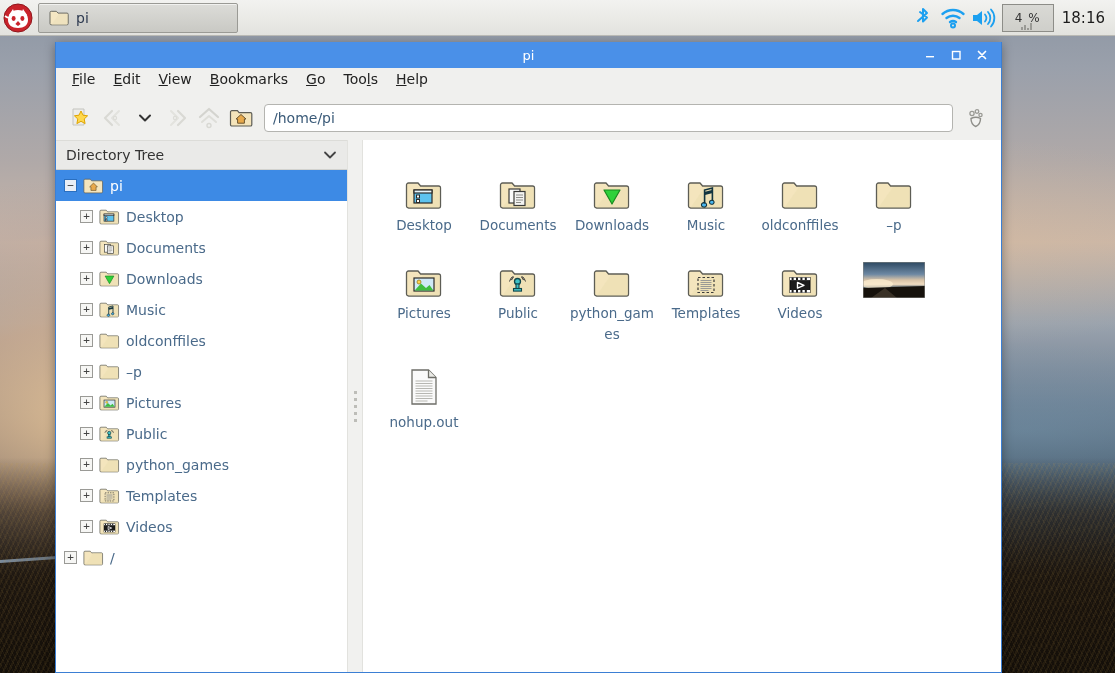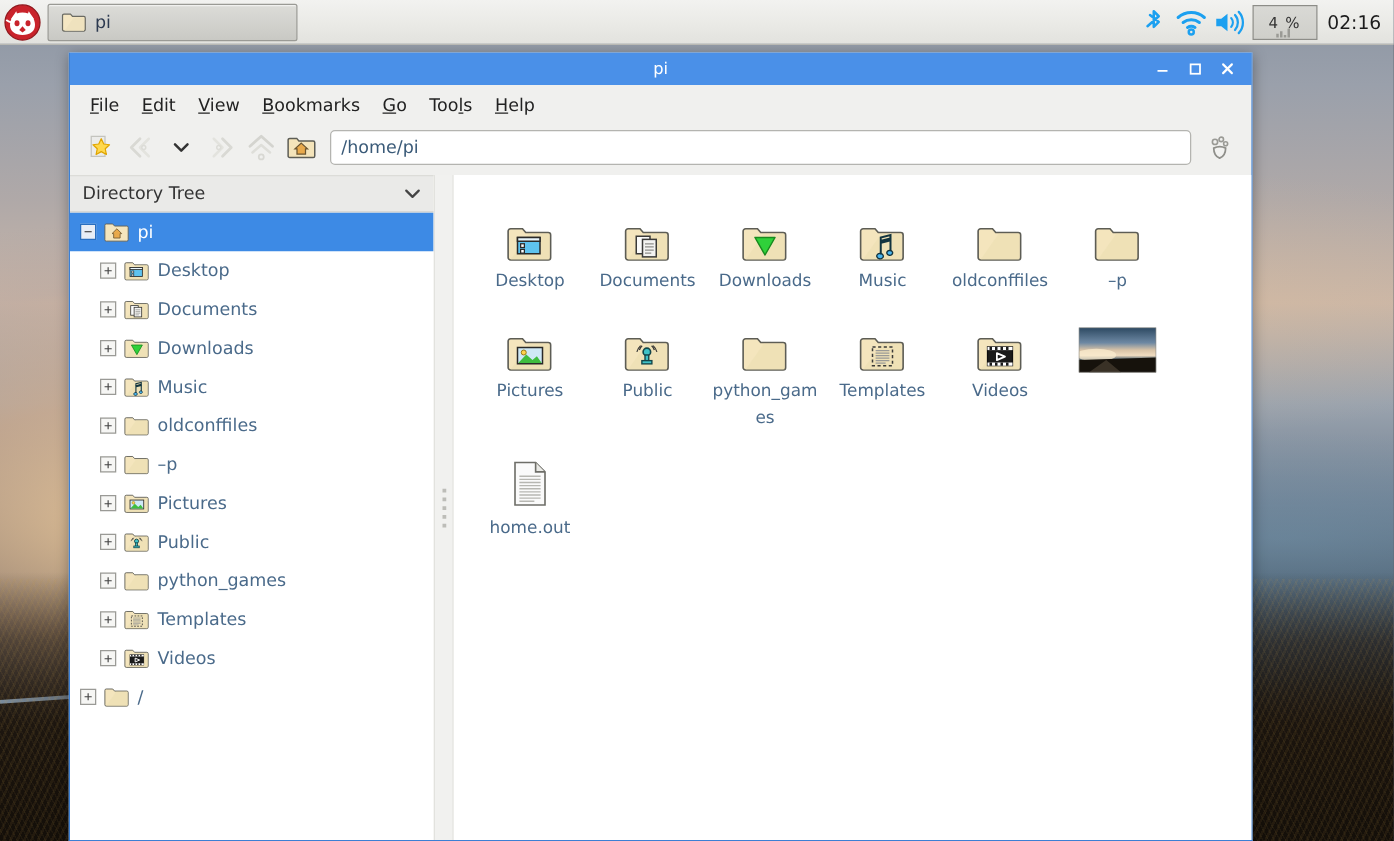--- a/index.html
+++ b/index.html
@@ -105,21 +105,21 @@
     position:absolute; left:0; right:0; text-align:center;
     font-size:13px; color:#fff;
   }
   #titlebar .wbtns { margin-left:auto; display:flex; align-items:center; gap:0; z-index:2; padding-right:6px; }
   #titlebar .wbtn {
     width:26px; height:24px; display:flex; align-items:center; justify-content:center;
     color:#fff; font-size:14px; line-height:1;
   }
 
   #menubar {
-    height:28px; display:flex; align-items:flex-end; padding-left:8px; gap:2px;
+    height:28px; display:flex; align-items:flex-start; padding-left:8px; gap:2px;
     background:#f0f0ee; flex:0 0 auto;
   }
   .menu-item { padding:3px 8px; font-size:14px; color:#222; }
   .menu-item u { text-decoration:underline; }
 
   #toolbar {
     height:44px; display:flex; align-items:center; padding:0 10px; gap:2px;
     background:#f0f0ee; flex:0 0 auto;
   }
   .tb-btn { width:30px; height:30px; display:flex; align-items:center; justify-content:center; border-radius:3px; }
@@ -238,21 +238,21 @@
     </div>
     <div class="cpu-monitor">
       <span class="pct">4 %</span>
       <span class="bars">
         <i style="height:3px"></i>
           <i style="height:5px"></i>
           <i style="height:2px"></i>
           <i style="height:7px"></i>
       </span>
     </div>
-    <div class="clock">02:16</div>
+    <div class="clock">18:16</div>
   </div>
 </div>
 
 <div id="fm">
 
   <div id="titlebar">
     <span class="title">pi</span>
     <span class="wbtns">
       <span class="wbtn">
         <svg width="12" height="12" viewBox="0 0 12 12">
@@ -680,18 +680,18 @@
             </div>
           </div>
           <div class="fitem">
             <div class="ico">
               <svg width="34" height="39" viewBox="0 0 34 39">
                 <path d="M5 2 h16.5 L29 9.5 V36 H5 z" fill="#fafafa" stroke="#6e6e68" stroke-width="1.3"></path>
                 <path d="M21.5 2 V9.5 H29" fill="#eaeae6" stroke="#6e6e68" stroke-width="1.3"></path>
                 <path d="M8.5 13 h17 M8.5 15.5 h17 M8.5 18 h17 M8.5 20.5 h17 M8.5 23 h17 M8.5 25.5 h17 M8.5 28 h17 M8.5 30.5 h17 M8.5 33 h12" stroke="#b7b7b2" stroke-width="1.1"></path>
               </svg>
             </div>
-            <div class="nm">home.out</div>
+            <div class="nm">nohup.out</div>
           </div>
         </div>
     </div>
   </div>
 </div>
 
 </body></html>

